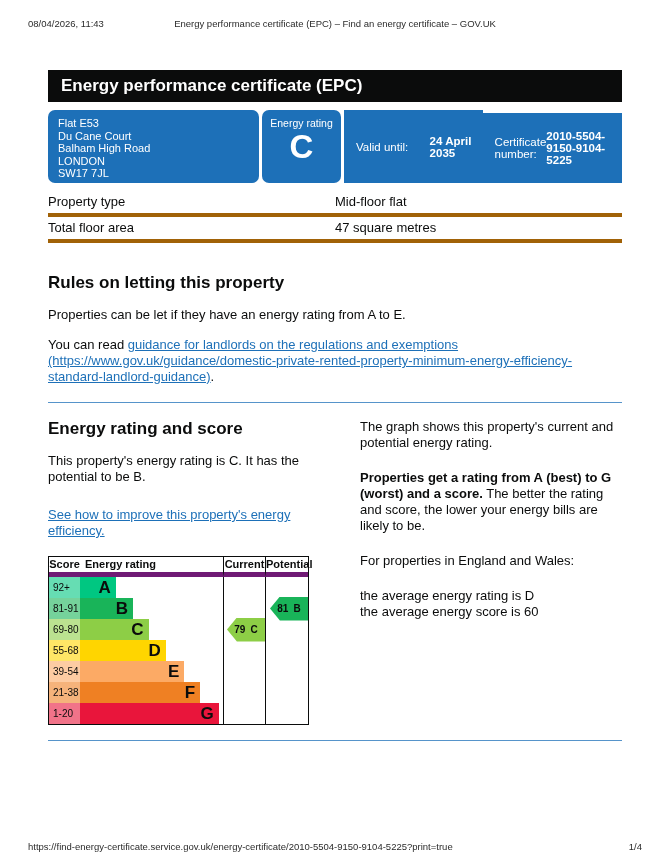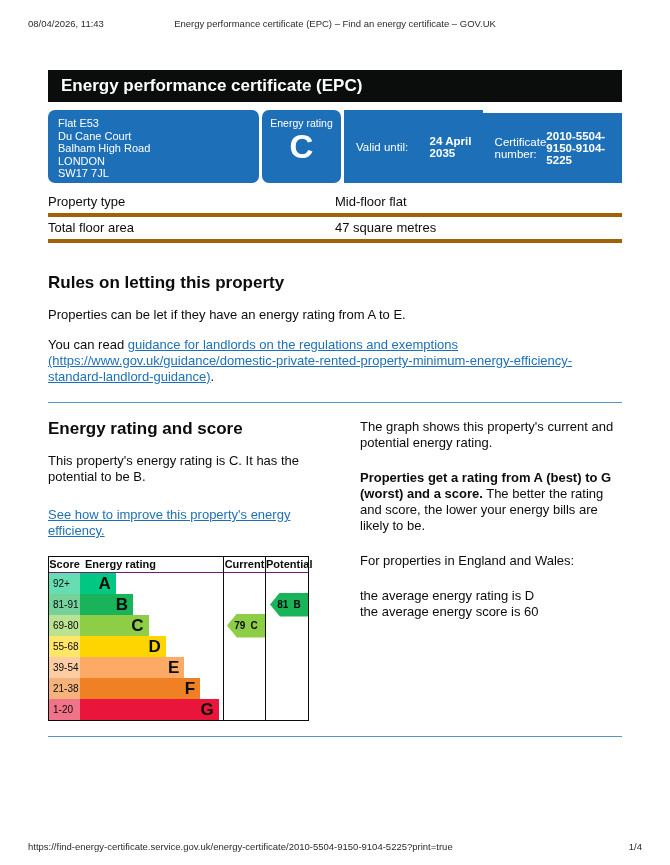--- a/index.html
+++ b/index.html
@@ -42,21 +42,21 @@
   .rating-section { display:flex; margin-top:14px; }
   .rs-left { width:302px; }
   .rs-left h2 { margin-top:2px; }
   .rs-right { flex:1; margin-left:10px; padding-top:2px; }
   .rs-right p { line-height:16px; }
   .rs-right .gap { margin-top:19px; }
   .avg-lines { margin-top:19px; line-height:16px; }
 
   .epc-chart { margin-top:17px; width:261px; border:1px solid #0b0c0c; }
   .chart-header, .chart-row { display:grid; grid-template-columns:31px 143px 42px 43px; }
-  .chart-header .hc { font-size:11px; font-weight:bold; border-bottom:1px solid #701a75; padding:1px 0 2px 0; }
+  .chart-header .hc { font-size:11px; font-weight:bold; border-bottom:5px solid #701a75; padding:1px 0 2px 0; }
   .hc.hc-score { text-align:center; }
   .hc.hc-rating { padding-left:5px; }
   .hc.hc-current, .hc.hc-potential { text-align:center; border-left:1px solid #0b0c0c; }
   .chart-row { height:21px; }
   .score-cell { font-size:10px; font-weight:normal; display:flex; align-items:center; padding-left:4px; }
   .rating-cell { background:#fff; }
   .band-bar { height:100%; display:flex; align-items:center; justify-content:flex-end; padding-right:5px; font-weight:bold; font-size:17px; color:#0b0c0c; }
   .cp-cell { border-left:1px solid #0b0c0c; display:flex; align-items:center; justify-content:flex-end; }
   .rating-arrow { width:38px; height:24px; margin:-2px 0; flex:none;
     clip-path:polygon(0 50%, 26% 0, 100% 0, 100% 100%, 26% 100%);

